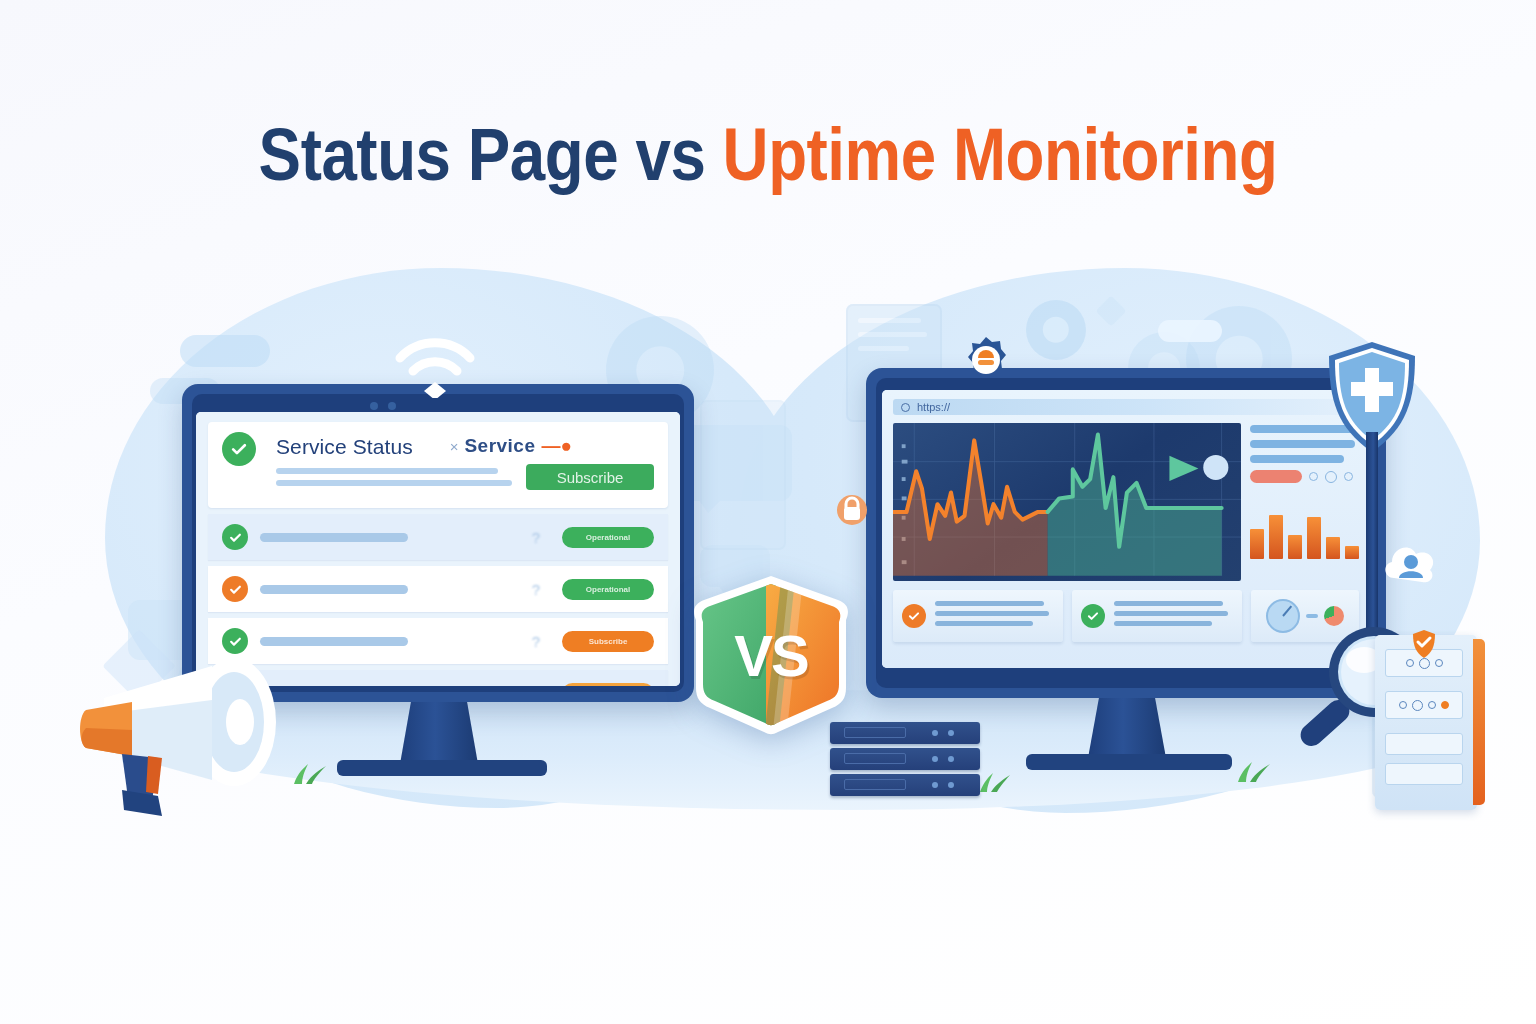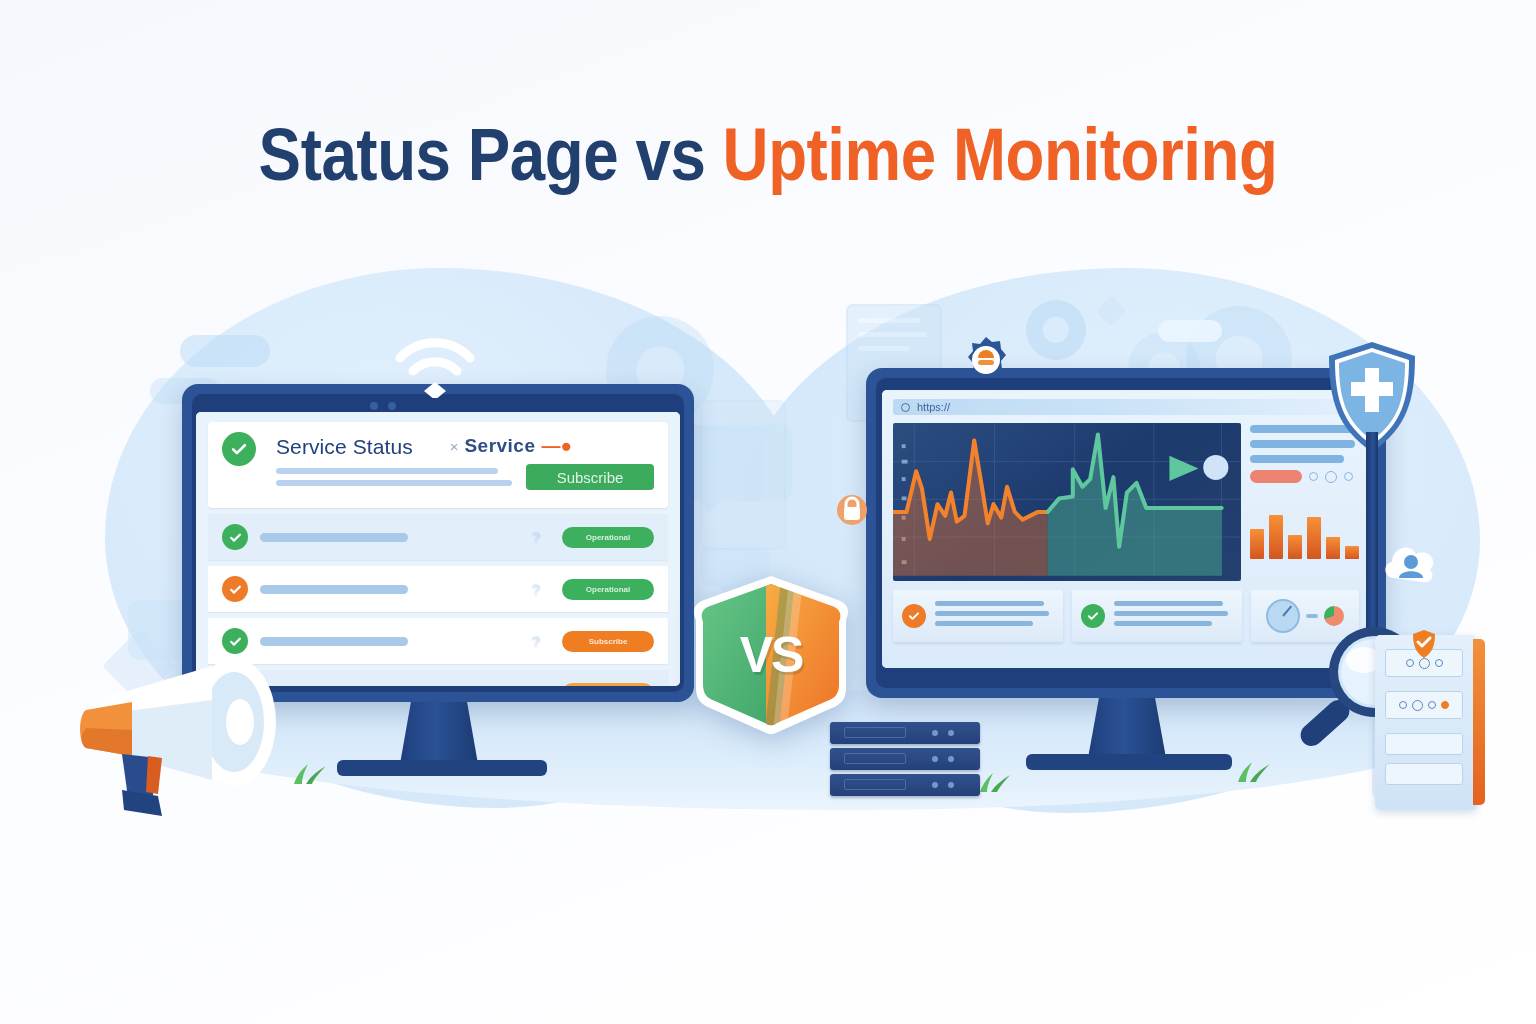--- a/index.html
+++ b/index.html
@@ -240,21 +240,21 @@
 
   
   .vs-badge {
     position: absolute; left: 686px; top: 570px;
     width: 170px; height: 170px;
     filter: drop-shadow(0 6px 14px rgba(40,80,140,.28));
   }
   .vs-text {
     position: absolute; left: 0; top: 0; width: 170px; height: 170px;
     display:flex; align-items:center; justify-content:center;
-    color: #ffffff; font-size: 50px; font-weight: bold;
+    color: #ffffff; font-size: 58px; font-weight: bold;
     text-shadow: 2px 3px 0 rgba(0,0,0,.12);
     letter-spacing: -2px;
   }
 
   
   .megaphone { position:absolute; left: 62px; top: 630px; width: 250px; height: 200px; }
 
   
   .shield { position:absolute; left: 1325px; top: 340px; width: 95px; height: 115px; }
   .magnifier { position:absolute; left: 1288px; top: 620px; width: 140px; height: 145px; }

